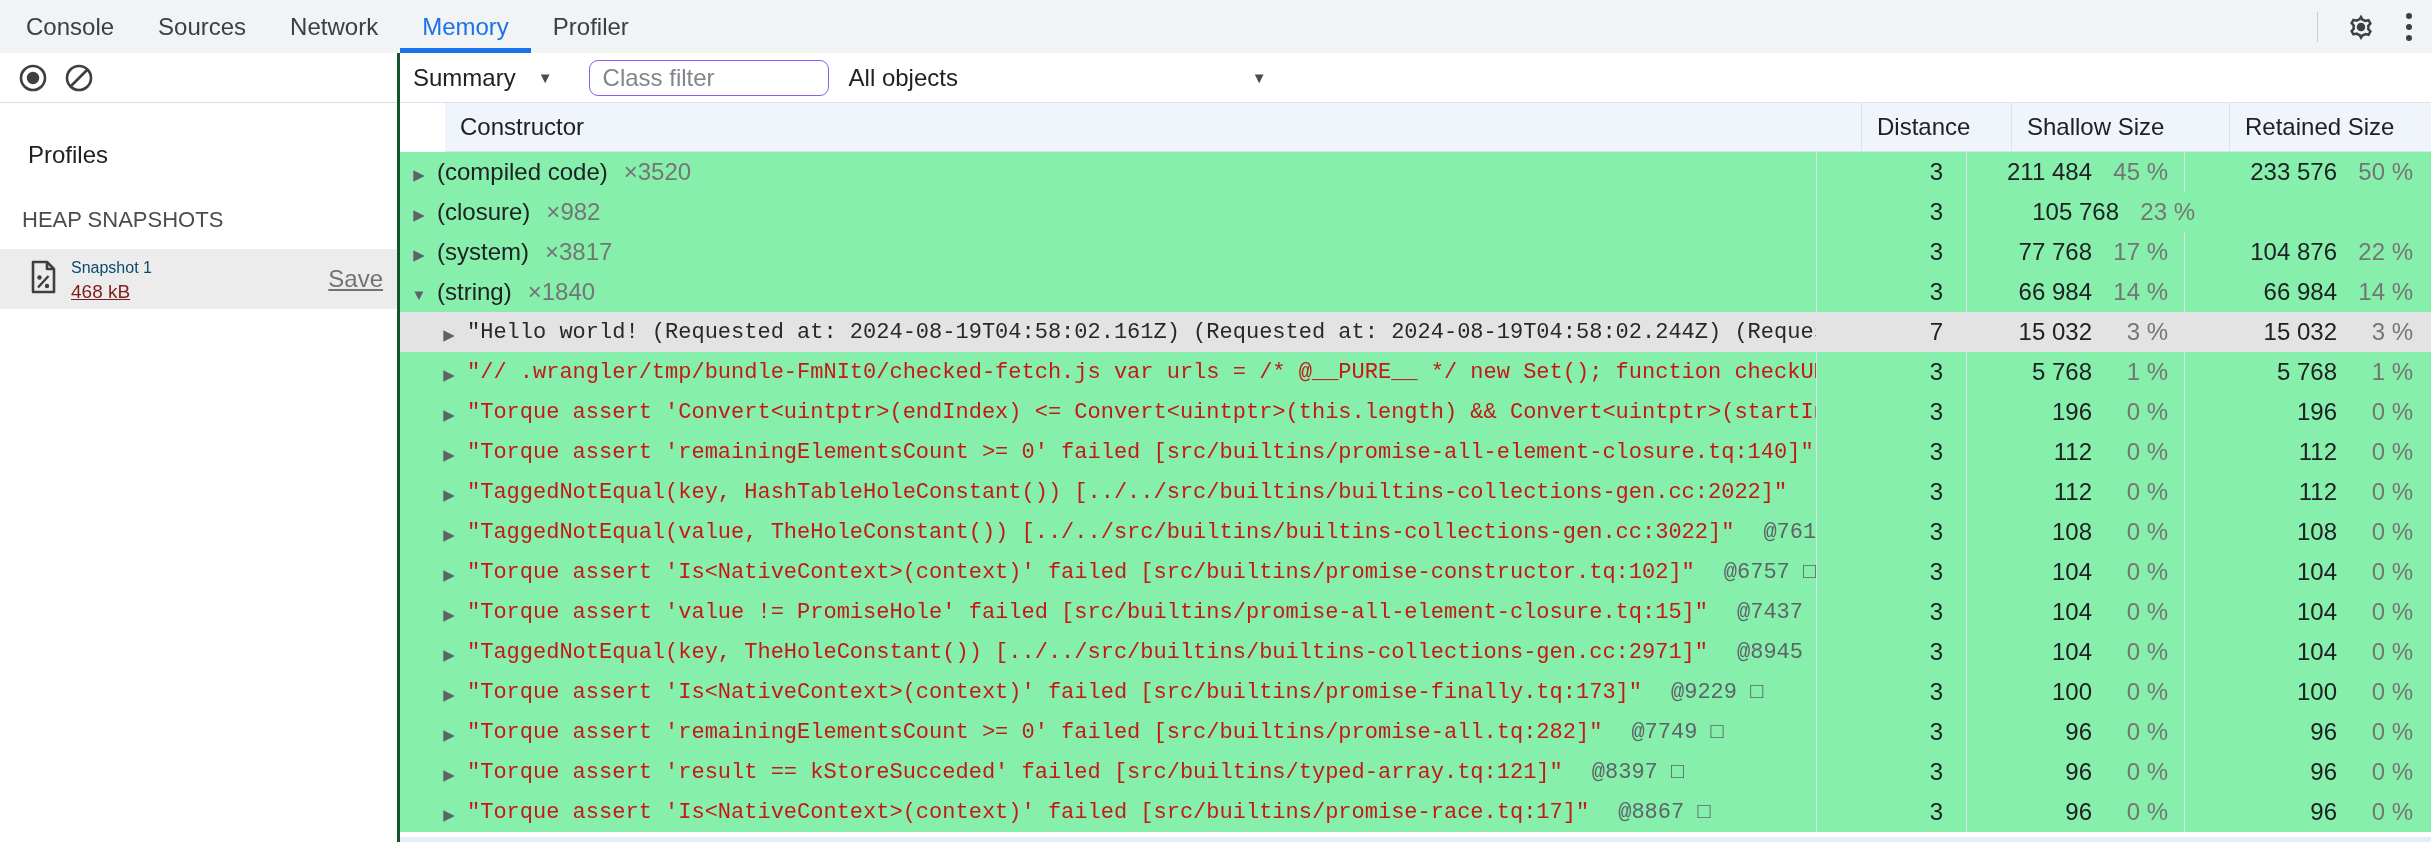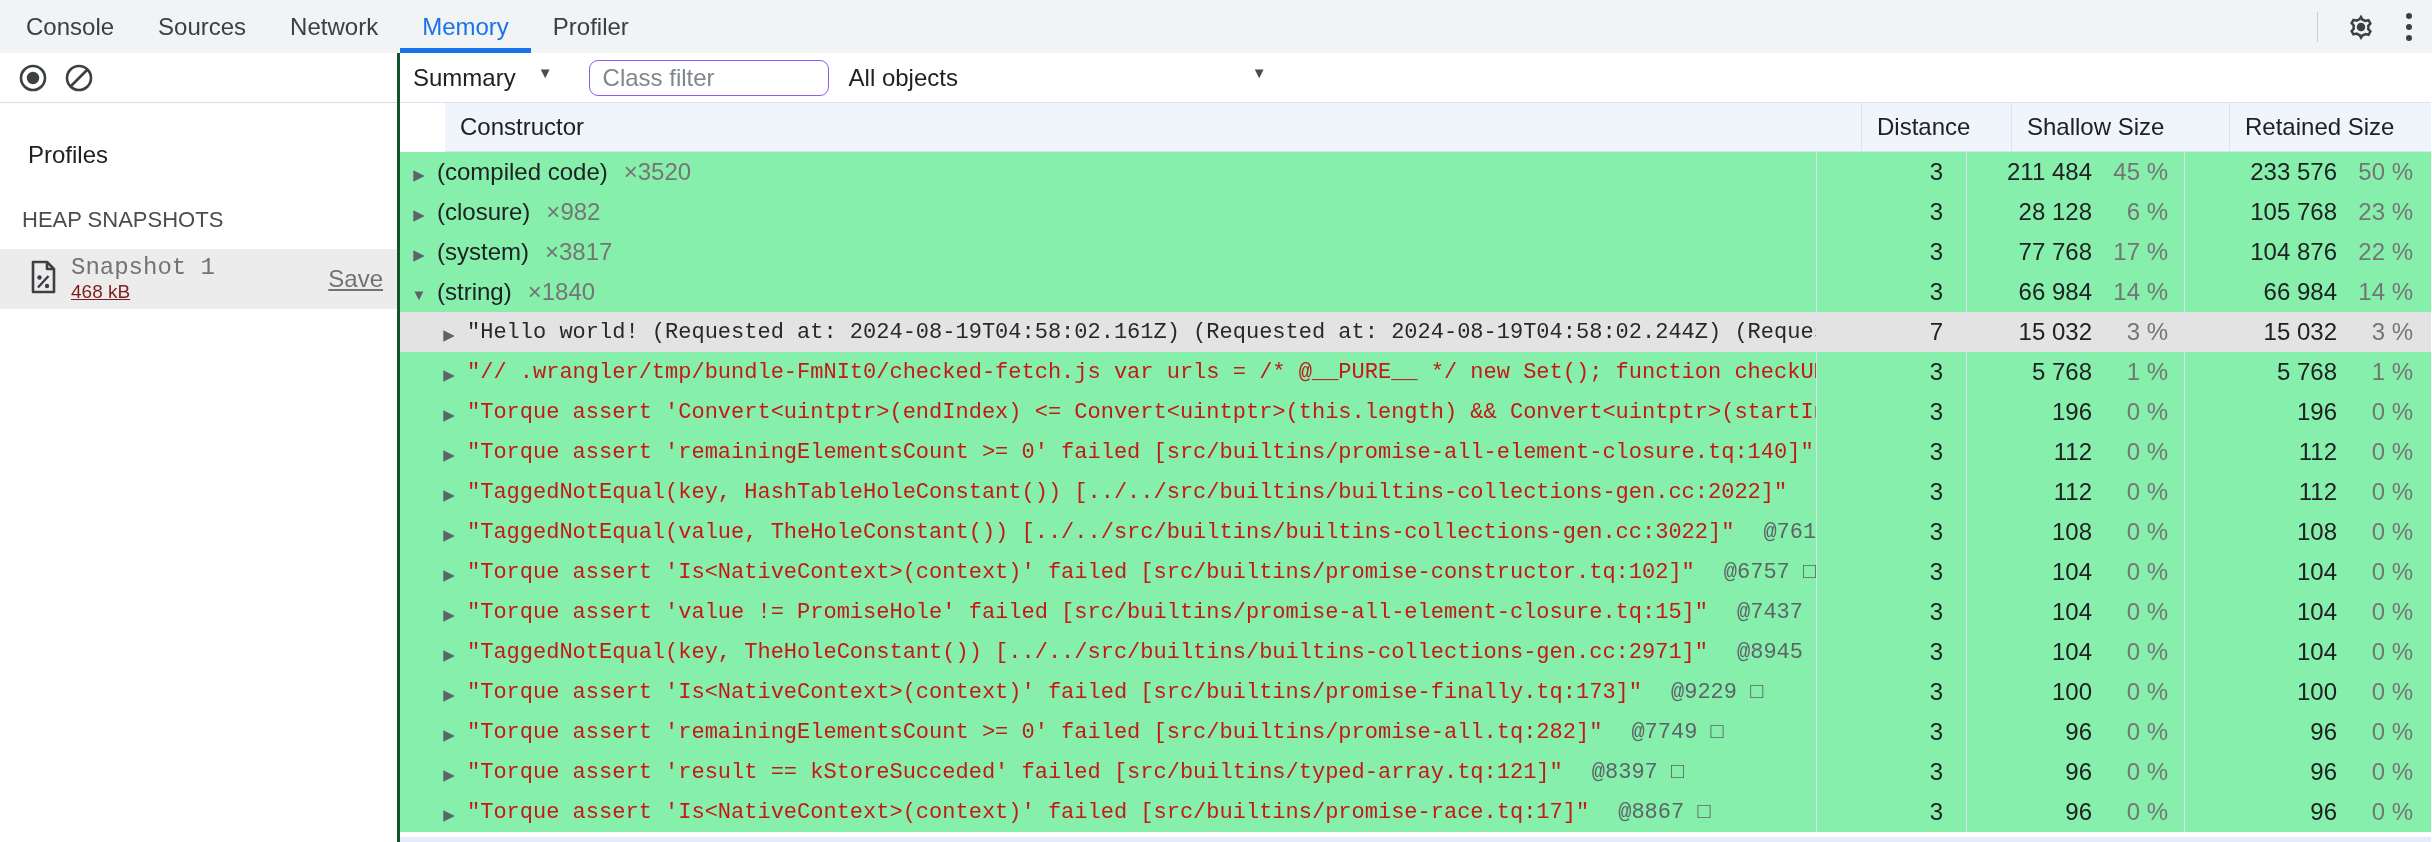--- a/index.html
+++ b/index.html
@@ -29,29 +29,29 @@
   
   .sb-toolbar { height:50px; flex:none; border-bottom:1px solid #dadce0;
     display:flex; align-items:center; gap:16px; padding-left:18px; }
   .icon-btn { width:30px; height:30px; display:flex; align-items:center;
     justify-content:center; }
   .sb-profiles { font-size:24px; color:#202124; padding:38px 0 0 28px; }
   .sb-section { font-size:22px; color:#494c50; padding:38px 0 16px 22px; }
   .snapshot-item { height:60px; background:#ececec; display:flex;
     align-items:center; padding:0 14px 0 30px; }
   .snap-text { margin-left:14px; display:flex; flex-direction:column; }
-  .snap-name { font-size:24px; color:#737373; line-height:26px;font-family:Liberation Mono, monospace; }
+  .snap-name { font-size:16px; color:#0c4a6e; line-height:26px; }
   .snap-size { font-size:19px; color:#7f1d1d; line-height:22px;text-decoration:underline; }
   .save-link { margin-left:auto; font-size:24px; color:#737373;
     text-decoration:underline; cursor:pointer; }
 
   
   .toolbar { height:50px; flex:none; display:flex; align-items:center;
     border-bottom:1px solid #d8e2f0; padding-left:13px; }
-  .dd { display:flex; cursor:default; }
+  .dd { display:flex; align-items:center; cursor:default; }
   .dd-label { font-size:24px; color:#202124; }
   .dd-arrow::after { content:"▼"; font-size:15px; color:#494c50; }
   .summary-select .dd-arrow { margin-left:22px; }
   .filter-input { margin-left:36px; width:240px; height:36px;
     border:1px solid #8b5cf6; border-radius:9px; font-size:24px; padding:0 13px;
     font-family:Liberation Sans, sans-serif; color:#202124; outline:none; }
   .filter-input::placeholder { color:#80868b; }
   .objects-select { margin-left:20px; width:424px; justify-content:space-between; padding-right:6px; }
 
   
@@ -209,24 +209,20 @@
         <div class="row top">
     <div class="cell-constructor">
       <span class="arrow collapsed"></span>
       <span class="cname plain">(closure)</span>
       <span class="count">×982</span>
       <span class="suffix"></span>
     </div>
     <div class="cell-num cell-distance">
       <span class="num-val">3</span>
     </div>
-    <div class="cell-num cell-shallow">
-      <span class="num-val">28 128</span>
-      <span class="num-pct">6 %</span>
-    </div>
     <div class="cell-num cell-retained">
       <span class="num-val">105 768</span>
       <span class="num-pct">23 %</span>
     </div>
   </div>
         <div class="row top">
     <div class="cell-constructor">
       <span class="arrow collapsed"></span>
       <span class="cname plain">(system)</span>
       <span class="count">×3817</span>

